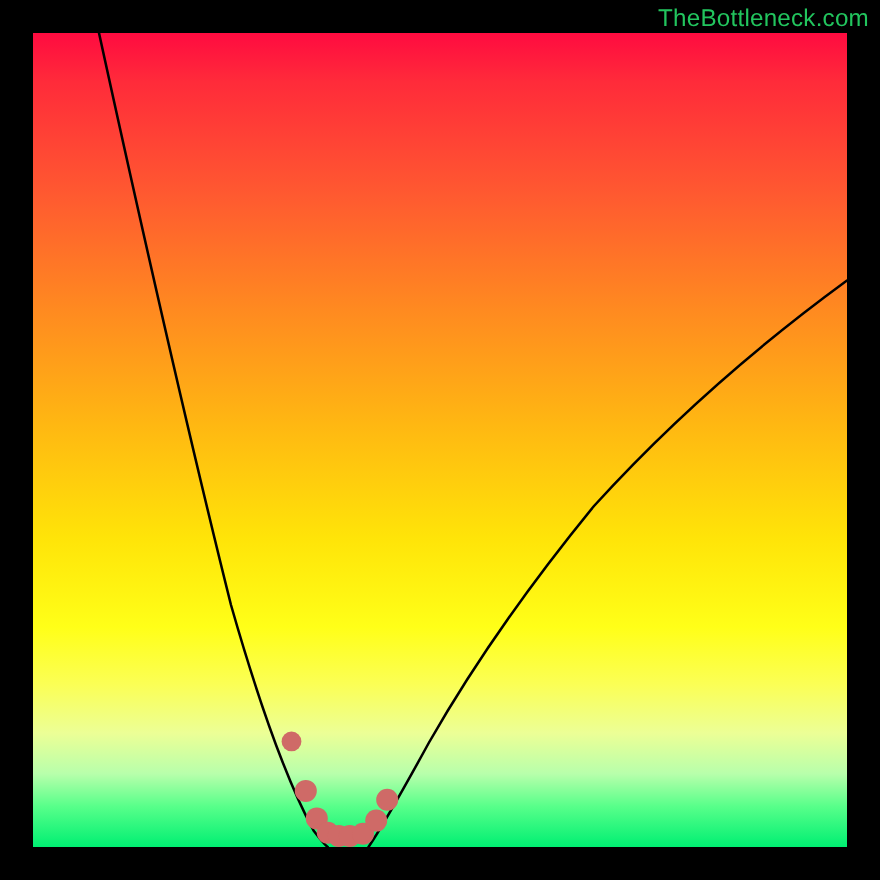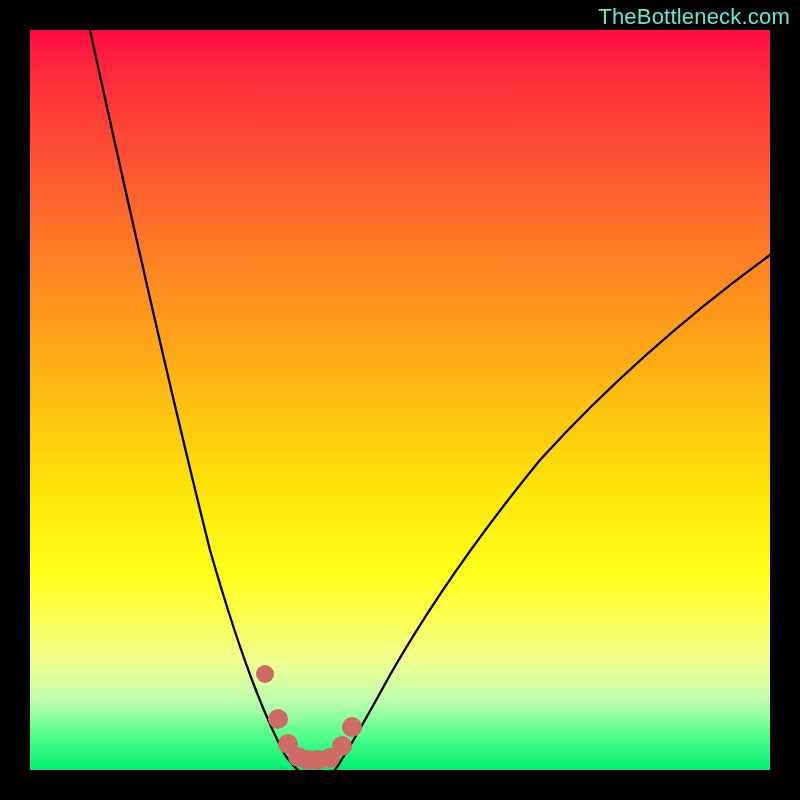--- a/index.html
+++ b/index.html
@@ -53,21 +53,21 @@
     position: absolute;
     left: 0;
     top: 0;
     width: 740px;
     height: 740px;
   }
   .watermark {
     position: absolute;
     top: 4px;
     right: 10px;
-    color: #5eead4;
+    color: #22c55e;
     font-size: 22px;
     font-weight: 400;
     letter-spacing: 0.2px;
     user-select: none;
   }
 </style>
 </head>
 <body>
 
 <div class="frame">

